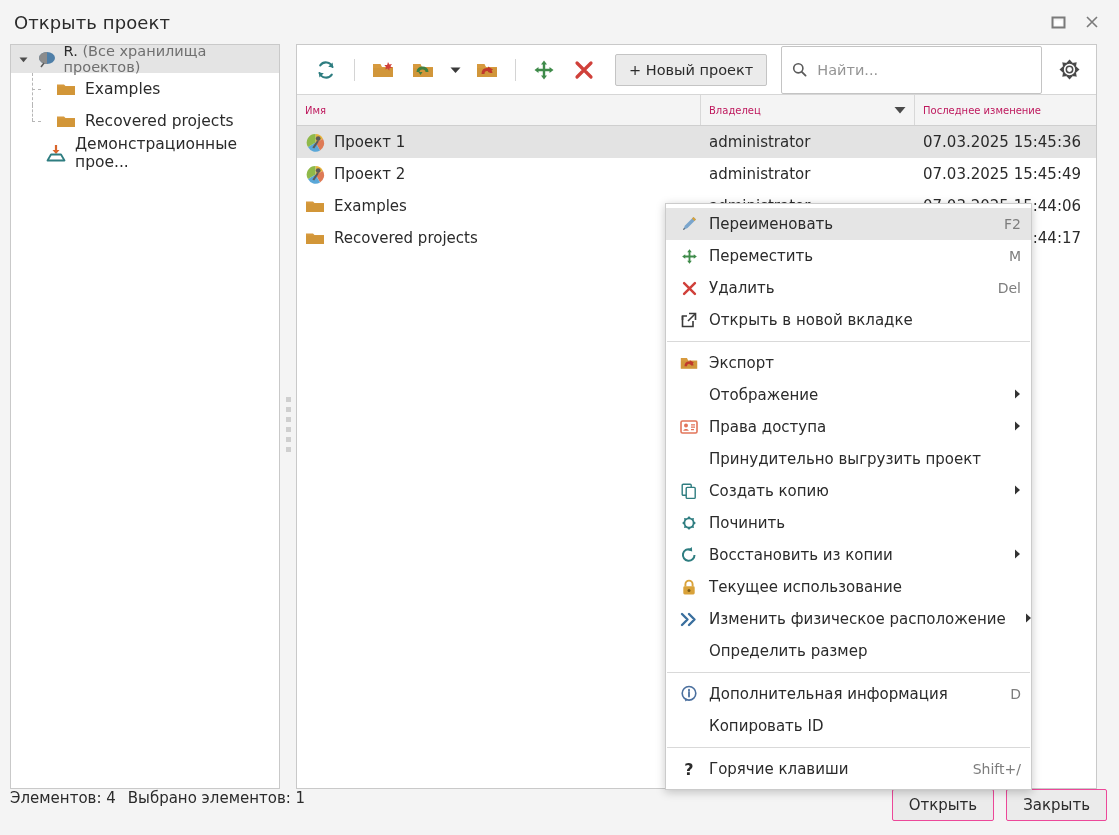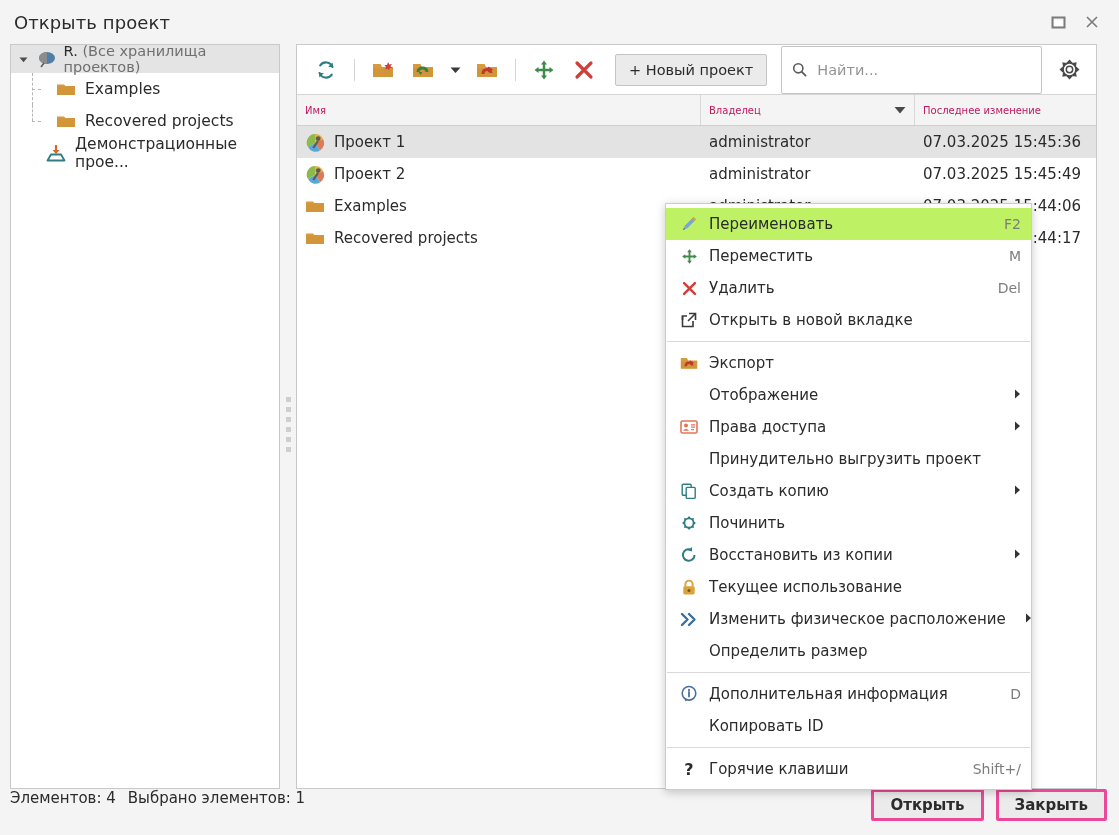--- a/index.html
+++ b/index.html
@@ -225,21 +225,21 @@
     font-size: 15px;
   }
   .mi {
     display: flex; align-items: center;
     height: 32px;
     padding: 0 10px 0 12px;
     gap: 9px;
     color: #2b2b2b;
     white-space: nowrap;
   }
-  .mi.highlight { background: #bef264; }
+  .mi.highlight { background: #e5e5e5; }
   .mi .mi-ico {
     width: 22px; flex: 0 0 22px; height: 20px;
     display:flex; align-items:center; justify-content:center;
   }
   .mi .mi-label { flex: 1 1 auto; }
   .mi .mi-accel { color: #7d7d7d; font-size: 14px; padding-left: 12px; }
   .mi .mi-sub { color: #333; font-size: 11px; padding-left: 10px; }
   .mi-sep { height: 1px; background: #d9d9d9; margin: 5px 1px; }
 
   
@@ -249,23 +249,23 @@
     padding: 0 12px 0 10px;
     gap: 12px;
     background: #f4f4f4;
   }
   .status-text { font-size: 15px; color: #2b2b2b; }
   .status-spacer { flex: 1 1 auto; }
   .dlg-btn {
     height: 32px; min-width: 94px;
     padding: 0 16px;
     background: #ebebeb;
-    border: 3px solid #ec4899;
+    border: 1px solid #ec4899;
     border-radius: 2px;
-    font-size: 15px; font-weight: bold;
+    font-size: 15px; font-weight: normal;
     color: #2b2b2b;
     display: flex; align-items: center; justify-content: center;
     white-space: nowrap;
   }
 </style>
 </head>
 <body>
 
 <div class="window">
 

